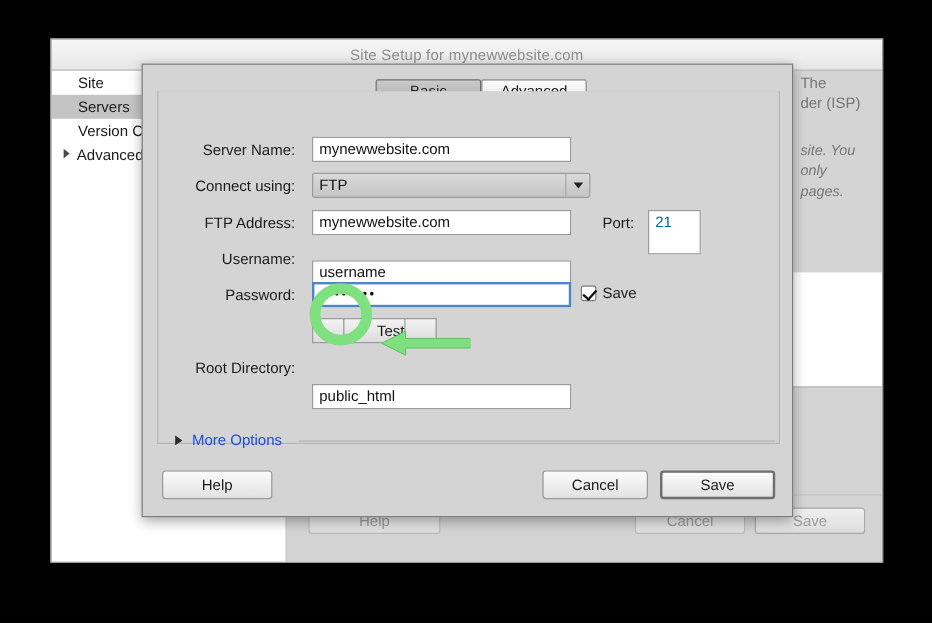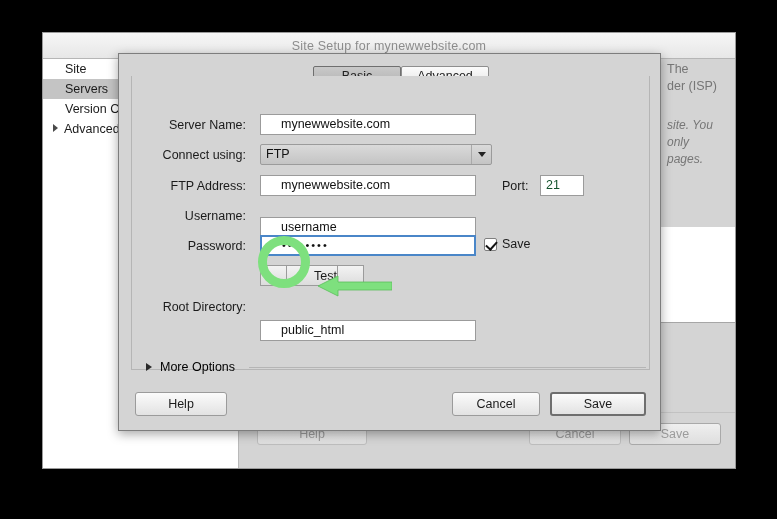--- a/index.html
+++ b/index.html
@@ -144,21 +144,21 @@
   .row { position: absolute; left: 0; width: 100%; height: 22px; }
   .flabel {
     position: absolute; right: 0; width: 200px;
     text-align: right; font-size: 12.5px; color: #1b1b1b;
     line-height: 22px; left: -86px;
   }
   .field {
     position: absolute; left: 128px; height: 21px;
     background: #fff; border: 1px solid #9b9b9b;
     font-size: 12.5px; color: #111; line-height: 19px;
-    padding: 0 20px; white-space: nowrap; overflow: hidden;
+    padding: 0 5px; white-space: nowrap; overflow: hidden;
   }
   .field.focused { border: 2px solid #4a86c8; line-height: 17px; }
 
   #row-servername { top: 38px; }
   #row-connect    { top: 68px; }
   #row-ftpaddr    { top: 99px; }
   #row-username   { top: 129px; }
   #row-password   { top: 159px; }
   #row-test       { top: 189px; }
   #row-rootdir    { top: 220px; }
@@ -189,23 +189,23 @@
     border-left: 4px solid transparent; border-right: 4px solid transparent;
     border-top: 5px solid #222;
   }
 
   
   #port-label {
     position: absolute; left: 370px; top: 0; line-height: 22px;
     font-size: 12.5px; color: #1b1b1b;
   }
   #f-port {
-    position: absolute; left: 408px; top: 0; width: 44px; height: 21px;
+    position: absolute; left: 408px; top: 0; width: 44px; height: 37px;
     background: #fff; border: 1px solid #9b9b9b;
-    font-size: 12.5px; color: #14532d; line-height: 19px; padding: 0 5px;
+    font-size: 12.5px; color: #0369a1; line-height: 19px; padding: 0 5px;
   }
 
   
   #save-check {
     position: absolute; left: 352px; top: 2px;
     display: flex; align-items: center; gap: 5px;
   }
   #save-check .box {
     width: 13px; height: 13px; background: #fff;
     border: 1px solid #7f7f7f; border-radius: 2px;
@@ -235,21 +235,21 @@
   #more-options {
     position: absolute; left: 14px; top: 283px; width: 500px; height: 16px;
     display: flex; align-items: center; gap: 8px;
   }
   #more-options .tri {
     width: 0; height: 0;
     border-left: 6px solid #2a2a2a;
     border-top: 4.5px solid transparent;
     border-bottom: 4.5px solid transparent;
   }
-  #more-options .lbl { font-size: 12.5px; color: #000000; }
+  #more-options .lbl { font-size: 12.5px; color: #1d4ed8; }
   #more-options .rule { flex: 1; height: 1px; background: #b5b5b5; margin-left: 6px; }
 
   
   .dlg-btn {
     position: absolute; height: 24px;
     border-radius: 3px;
     font-size: 12.5px; color: #1b1b1b;
     display: flex; align-items: center; justify-content: center;
     background: linear-gradient(#fbfbfb, #e2e2e2);
     border: 1px solid #9b9b9b;

